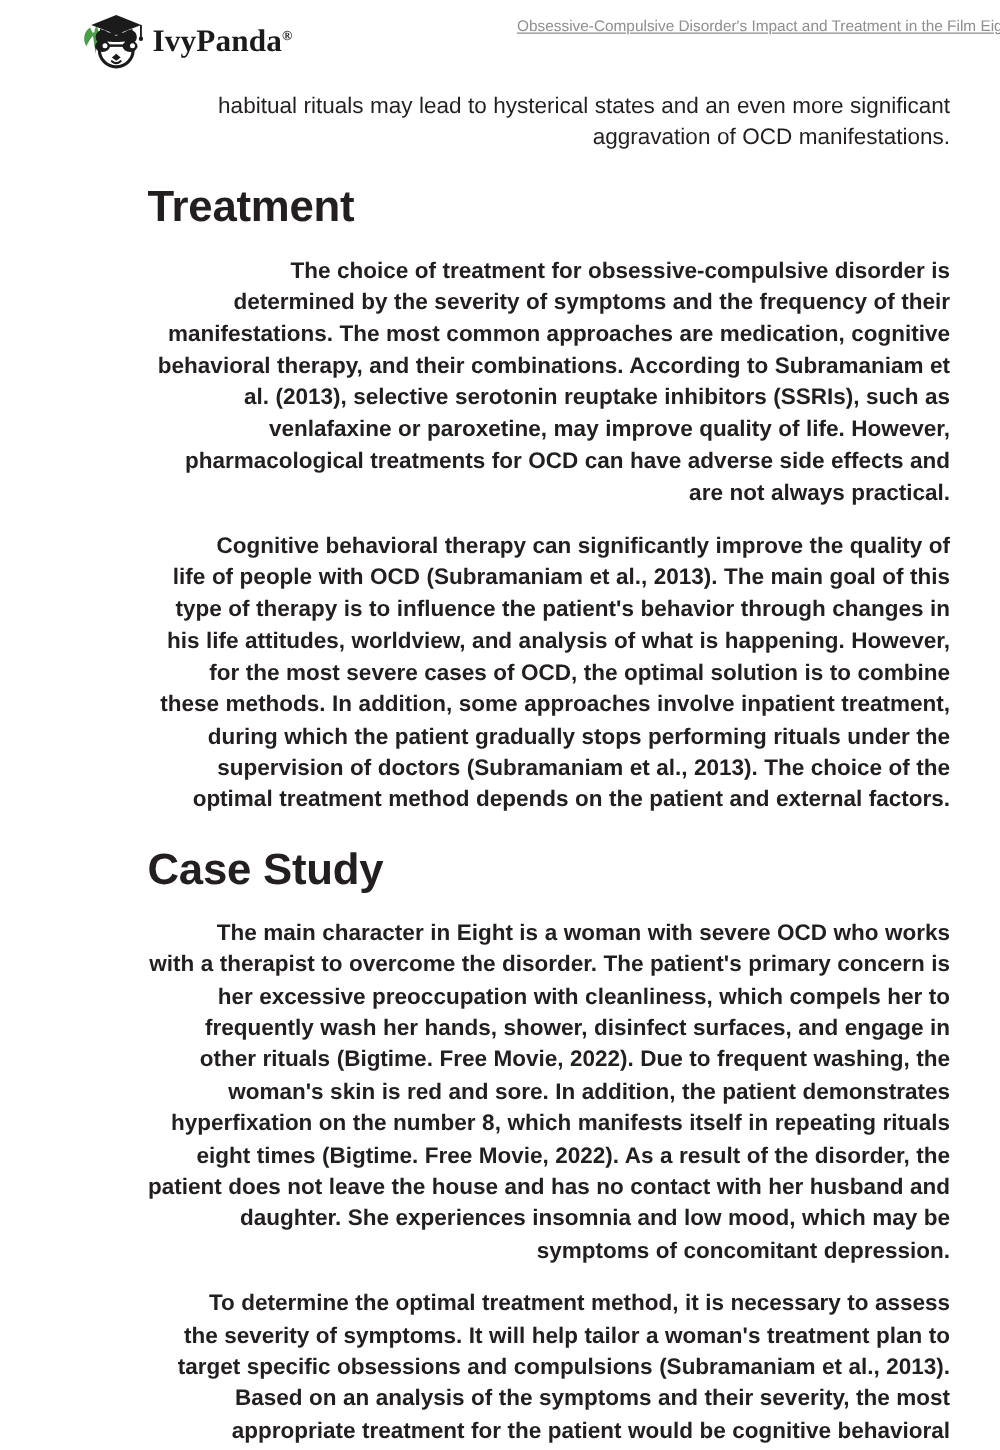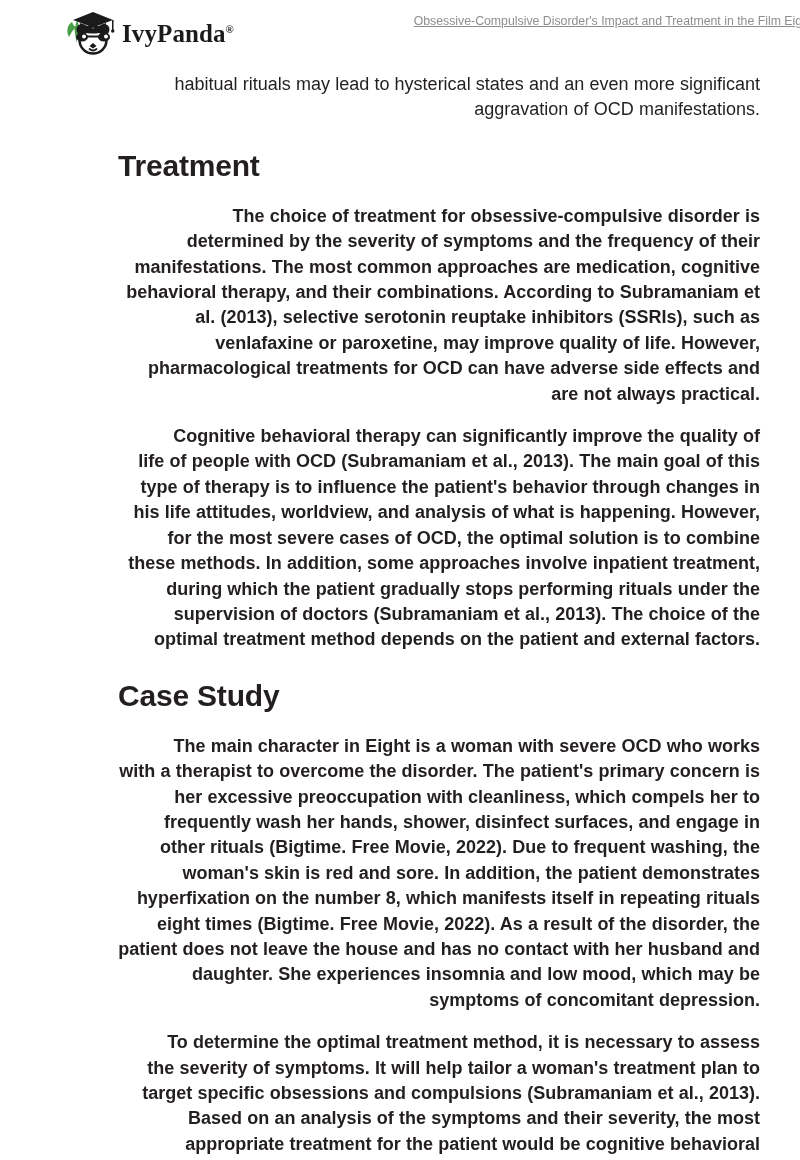--- a/index.html
+++ b/index.html
@@ -95,21 +95,21 @@
     line-height: 25.4px;
     color: #231f20;
     margin: 0;
     text-align: right;
     word-spacing: .2px;
   }
   .para + .para { margin-top: 17px; }
   .para.indent { text-indent: 36px; font-weight: bold; }
 
   .section-heading {
-    font-size: 30px;
+    font-size: 35px;
     font-weight: bold;
     color: #231f20;
     line-height: 32px;
     margin: 0;
     letter-spacing: -.2px;
   }
   .heading-block { margin-top: 27px; margin-bottom: 22px; }
 
   
   .page-footer {

